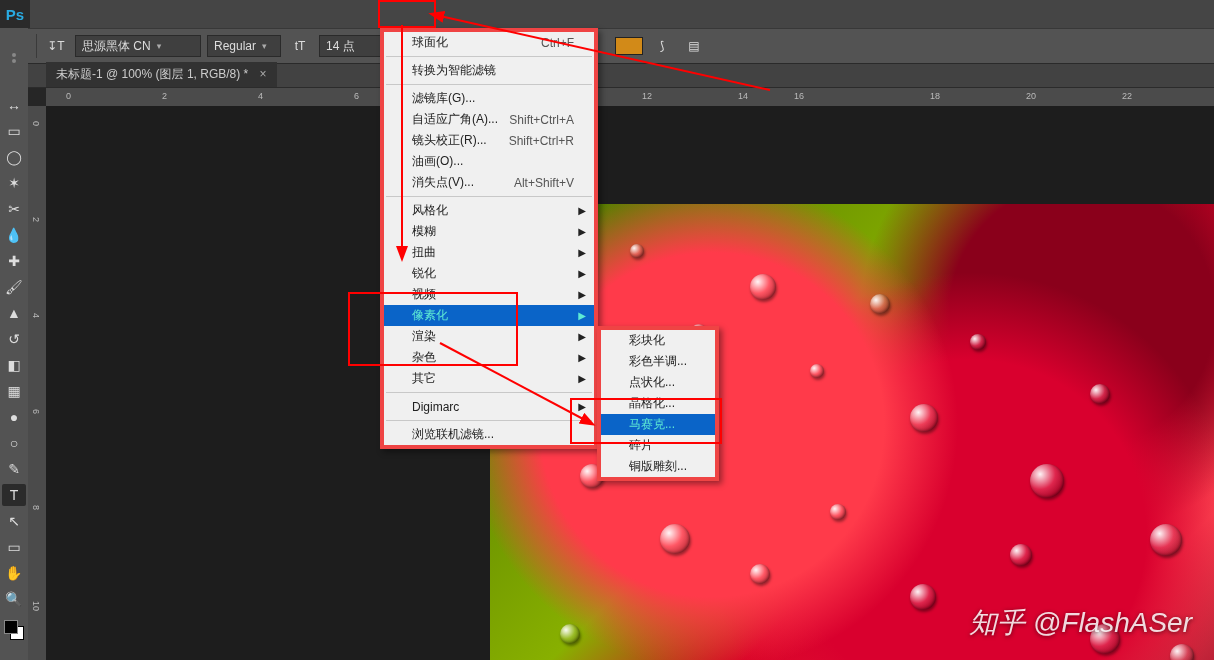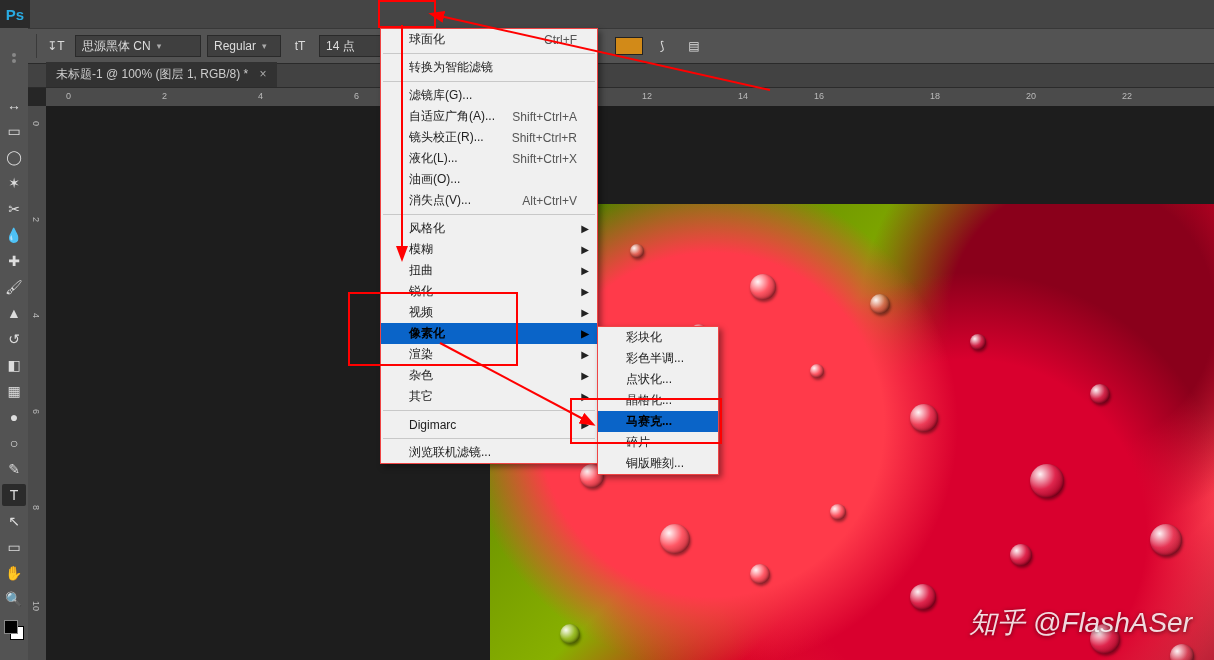--- a/index.html
+++ b/index.html
@@ -30,23 +30,23 @@
 .tick-v { position:absolute; left:3px; writing-mode:vertical-rl;}
 .canvas-bg { position:absolute; left:18px; top:18px; right:0; bottom:0; background:#1d1d1d; overflow:hidden;}
 
 .toolbar { position:absolute; left:0; top:88px; width:28px; bottom:0; background:#535353; display:flex; flex-direction:column; align-items:center; padding-top:4px;}
 .tool { width:24px; height:22px; margin:2px 0; display:flex; align-items:center; justify-content:center; color:#ddd; font-size:14px; border-radius:2px;}
 .tool.sel { background:#2b2b2b;}
 .colorchips { margin-top:6px; position:relative; width:24px; height:24px;}
 .chip-b { position:absolute; right:2px; bottom:2px; width:14px; height:14px; background:#fff; border:1px solid #000;}
 .chip-f { position:absolute; left:2px; top:2px; width:14px; height:14px; background:#000; border:1px solid #888;}
 
-.dropdown { position:absolute; background:#f0f0f0; border:1px solid #ef4444; box-shadow:3px 3px 6px rgba(0,0,0,.4); font-size:12px; color:#222; z-index:50;}
+.dropdown { position:absolute; background:#f0f0f0; border:4px solid #ef4444; box-shadow:3px 3px 6px rgba(0,0,0,.4); font-size:12px; color:#222; z-index:50;}
 .dd-row { display:flex; align-items:center; height:21px; padding:0 22px 0 28px; position:relative;}
-.dd-row.hi { background:#0a64c8; color:#000000;font-weight:bold;}
+.dd-row.hi { background:#0a64c8; color:#5eead4;}
 .dd-sep { height:0; border-top:1px solid #c8c8c8; margin:3px 2px;}
 .dd-shortcut { position:absolute; right:20px; color:#555;}
 .dd-arrow { position:absolute; right:8px; font-size:10px;}
 .d1 { left:380px; top:28px; width:218px;}
 .d2 { left:597px; top:326px; width:122px;}
 
 .photo { position:absolute; left:444px; top:98px; width:740px; height:552px; background:
   radial-gradient(circle at 30% 40%, #ff3a4a 0 28%, transparent 40%),
   radial-gradient(circle at 65% 60%, #d9002e 0 30%, transparent 45%),
   radial-gradient(circle at 80% 20%, #8a001b 0 18%, transparent 30%),
@@ -129,21 +129,21 @@
 <div class="workspace">
   <div class="ruler-h" id="rh">
       <span class="tick-h" style="left: 20px;">0</span>
       <span class="tick-h" style="left: 116px;">2</span>
       <span class="tick-h" style="left: 212px;">4</span>
       <span class="tick-h" style="left: 308px;">6</span>
       <span class="tick-h" style="left: 404px;">8</span>
       <span class="tick-h" style="left: 500px;">10</span>
       <span class="tick-h" style="left: 596px;">12</span>
       <span class="tick-h" style="left: 692px; text-align: right;">14</span>
-      <span class="tick-h" style="left: 768px;">16</span>
+      <span class="tick-h" style="left: 748px;">16</span>
       <span class="tick-h" style="left: 884px;">18</span>
       <span class="tick-h" style="left: 980px;">20</span>
       <span class="tick-h" style="left: 1076px;">22</span>
     </div>
   <div class="ruler-v" id="rv">
       <span class="tick-v" style="top: 15px;">0</span>
       <span class="tick-v" style="top: 111px;">2</span>
       <span class="tick-v" style="top: 207px;">4</span>
       <span class="tick-v" style="top: 303px;">6</span>
       <span class="tick-v" style="top: 399px;">8</span>
@@ -192,29 +192,25 @@
     </div>
     <div class="dd-row">
       <span>自适应广角(A)...</span>
       <span class="dd-shortcut">Shift+Ctrl+A</span>
     </div>
     <div class="dd-row">
       <span>镜头校正(R)...</span>
       <span class="dd-shortcut">Shift+Ctrl+R</span>
     </div>
     <div class="dd-row">
-      <span>液化(L)...</span>
-      <span class="dd-shortcut">Shift+Ctrl+X</span>
-    </div>
-    <div class="dd-row">
       <span>油画(O)...</span>
     </div>
     <div class="dd-row">
       <span>消失点(V)...</span>
-      <span class="dd-shortcut">Alt+Ctrl+V</span>
+      <span class="dd-shortcut">Alt+Shift+V</span>
     </div>
     <div class="dd-sep"></div>
     <div class="dd-row">
       <span>风格化</span>
       <span class="dd-arrow">▶</span>
     </div>
     <div class="dd-row">
       <span>模糊</span>
       <span class="dd-arrow">▶</span>
     </div>

